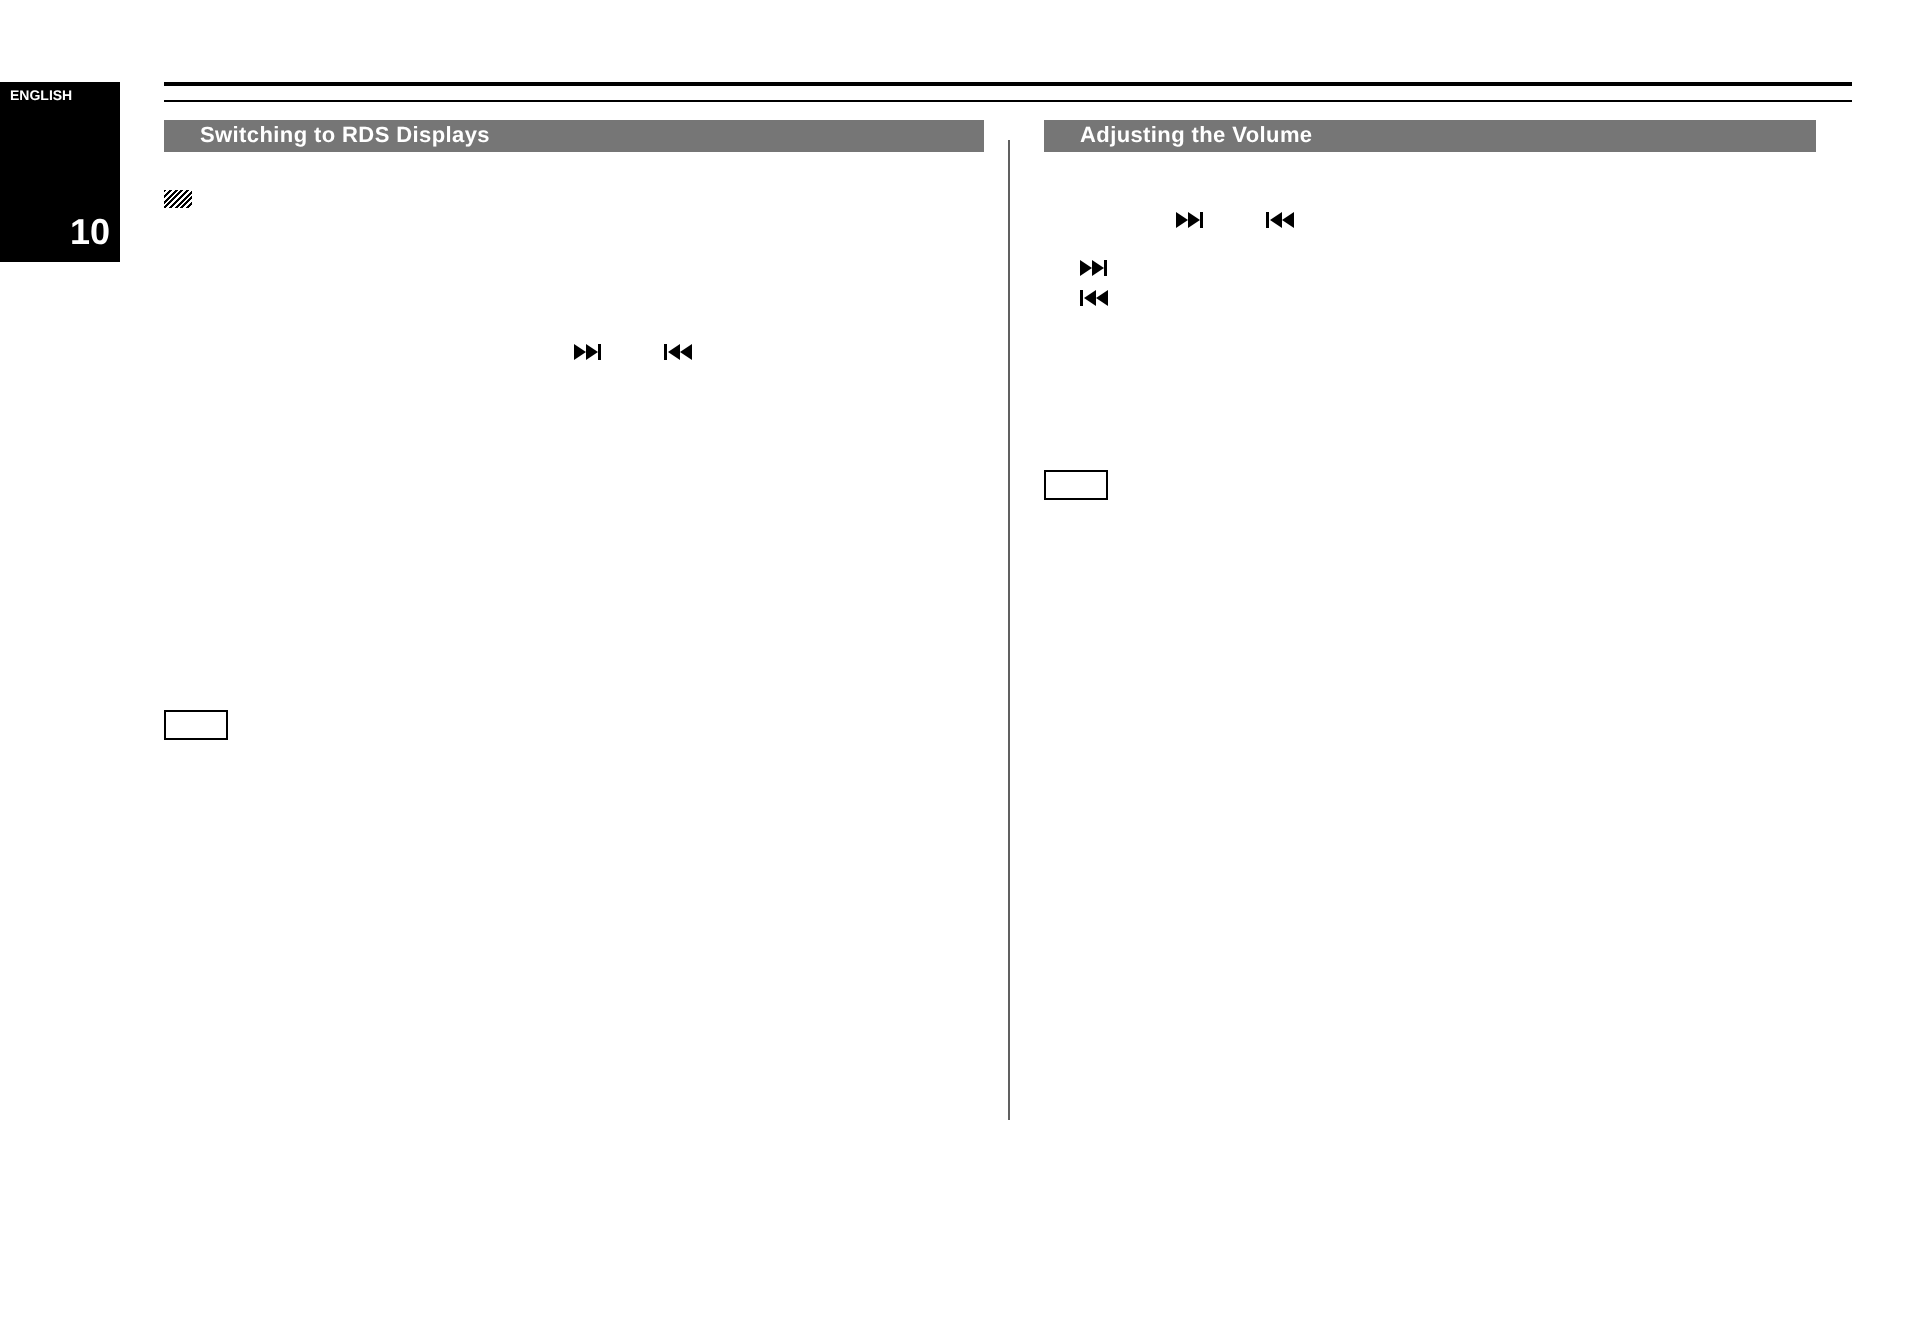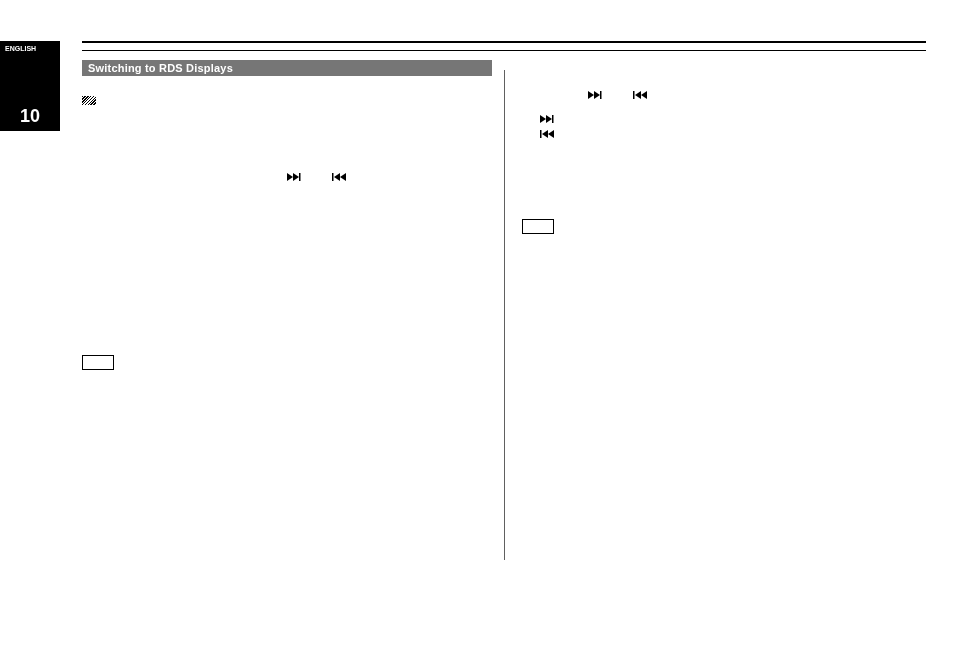--- a/index.html
+++ b/index.html
@@ -18,21 +18,21 @@
     background: #000;
     color: #fff;
     font-size: 7px;
     line-height: 1.25;
     padding: 4px 5px;
     display: flex;
     flex-direction: column;
     justify-content: space-between;
   }
   .black-tab .tabtop { font-weight: bold; }
-  .black-tab .tabbot { font-size: 18px; font-weight: bold; text-align: center; }
+  .black-tab .tabbot { font-size: 18px; font-weight: bold; text-align: right; }
   .top-rule {
     position: absolute;
     left: 82px;
     right: 28px;
     top: 41px;
     height: 2px;
     background: #000;
   }
   .top-thin {
     position: absolute;
@@ -65,21 +65,21 @@
     height: 490px;
     background: #606060;
   }
   .section-bar {
     background: #767676;
     height: 16px;
     color: #fff;
     font-size: 11px;
     font-weight: bold;
     line-height: 16px;
-    padding-left: 6px;
+    padding-left: 18px;
     letter-spacing: 0.2px;
   }
   .body {
     font-size: 10px;
     line-height: 1.35;
     margin-top: 8px;
   }
   .body p { margin-bottom: 6px; }
   .step {
     font-size: 10px;
@@ -194,20 +194,21 @@
         <p>* If there is nothing to be received, "NOTHING" is displayed.</p>
         <p>* If the station currently received is not an RDS station, "NOT RDS" is displayed.</p>
 
         <div class="note-box">HINT</div>
         <div class="note-text">If you press the [DISP] button for 1 second or longer, the play time is always displayed regardless of the DISP setting. However, if you operate the [BAND] button within 5 seconds after pressing the [DISP] button, the mode switches according to the setting.</div>
       </div>
     </div>
 
     <div class="col right">
 
+      <div class="section-bar">Adjusting the Volume</div>
 
       <div class="body">
         <div class="step">
           <span class="num">1</span>
           <span>Use the [MODE] button to switch to "VOL" (volume adjustment mode).</span>
         </div>
         <div class="step">
           <span class="num">2</span>
           <span>Press the [</span>
           <span class="inline-icon">

